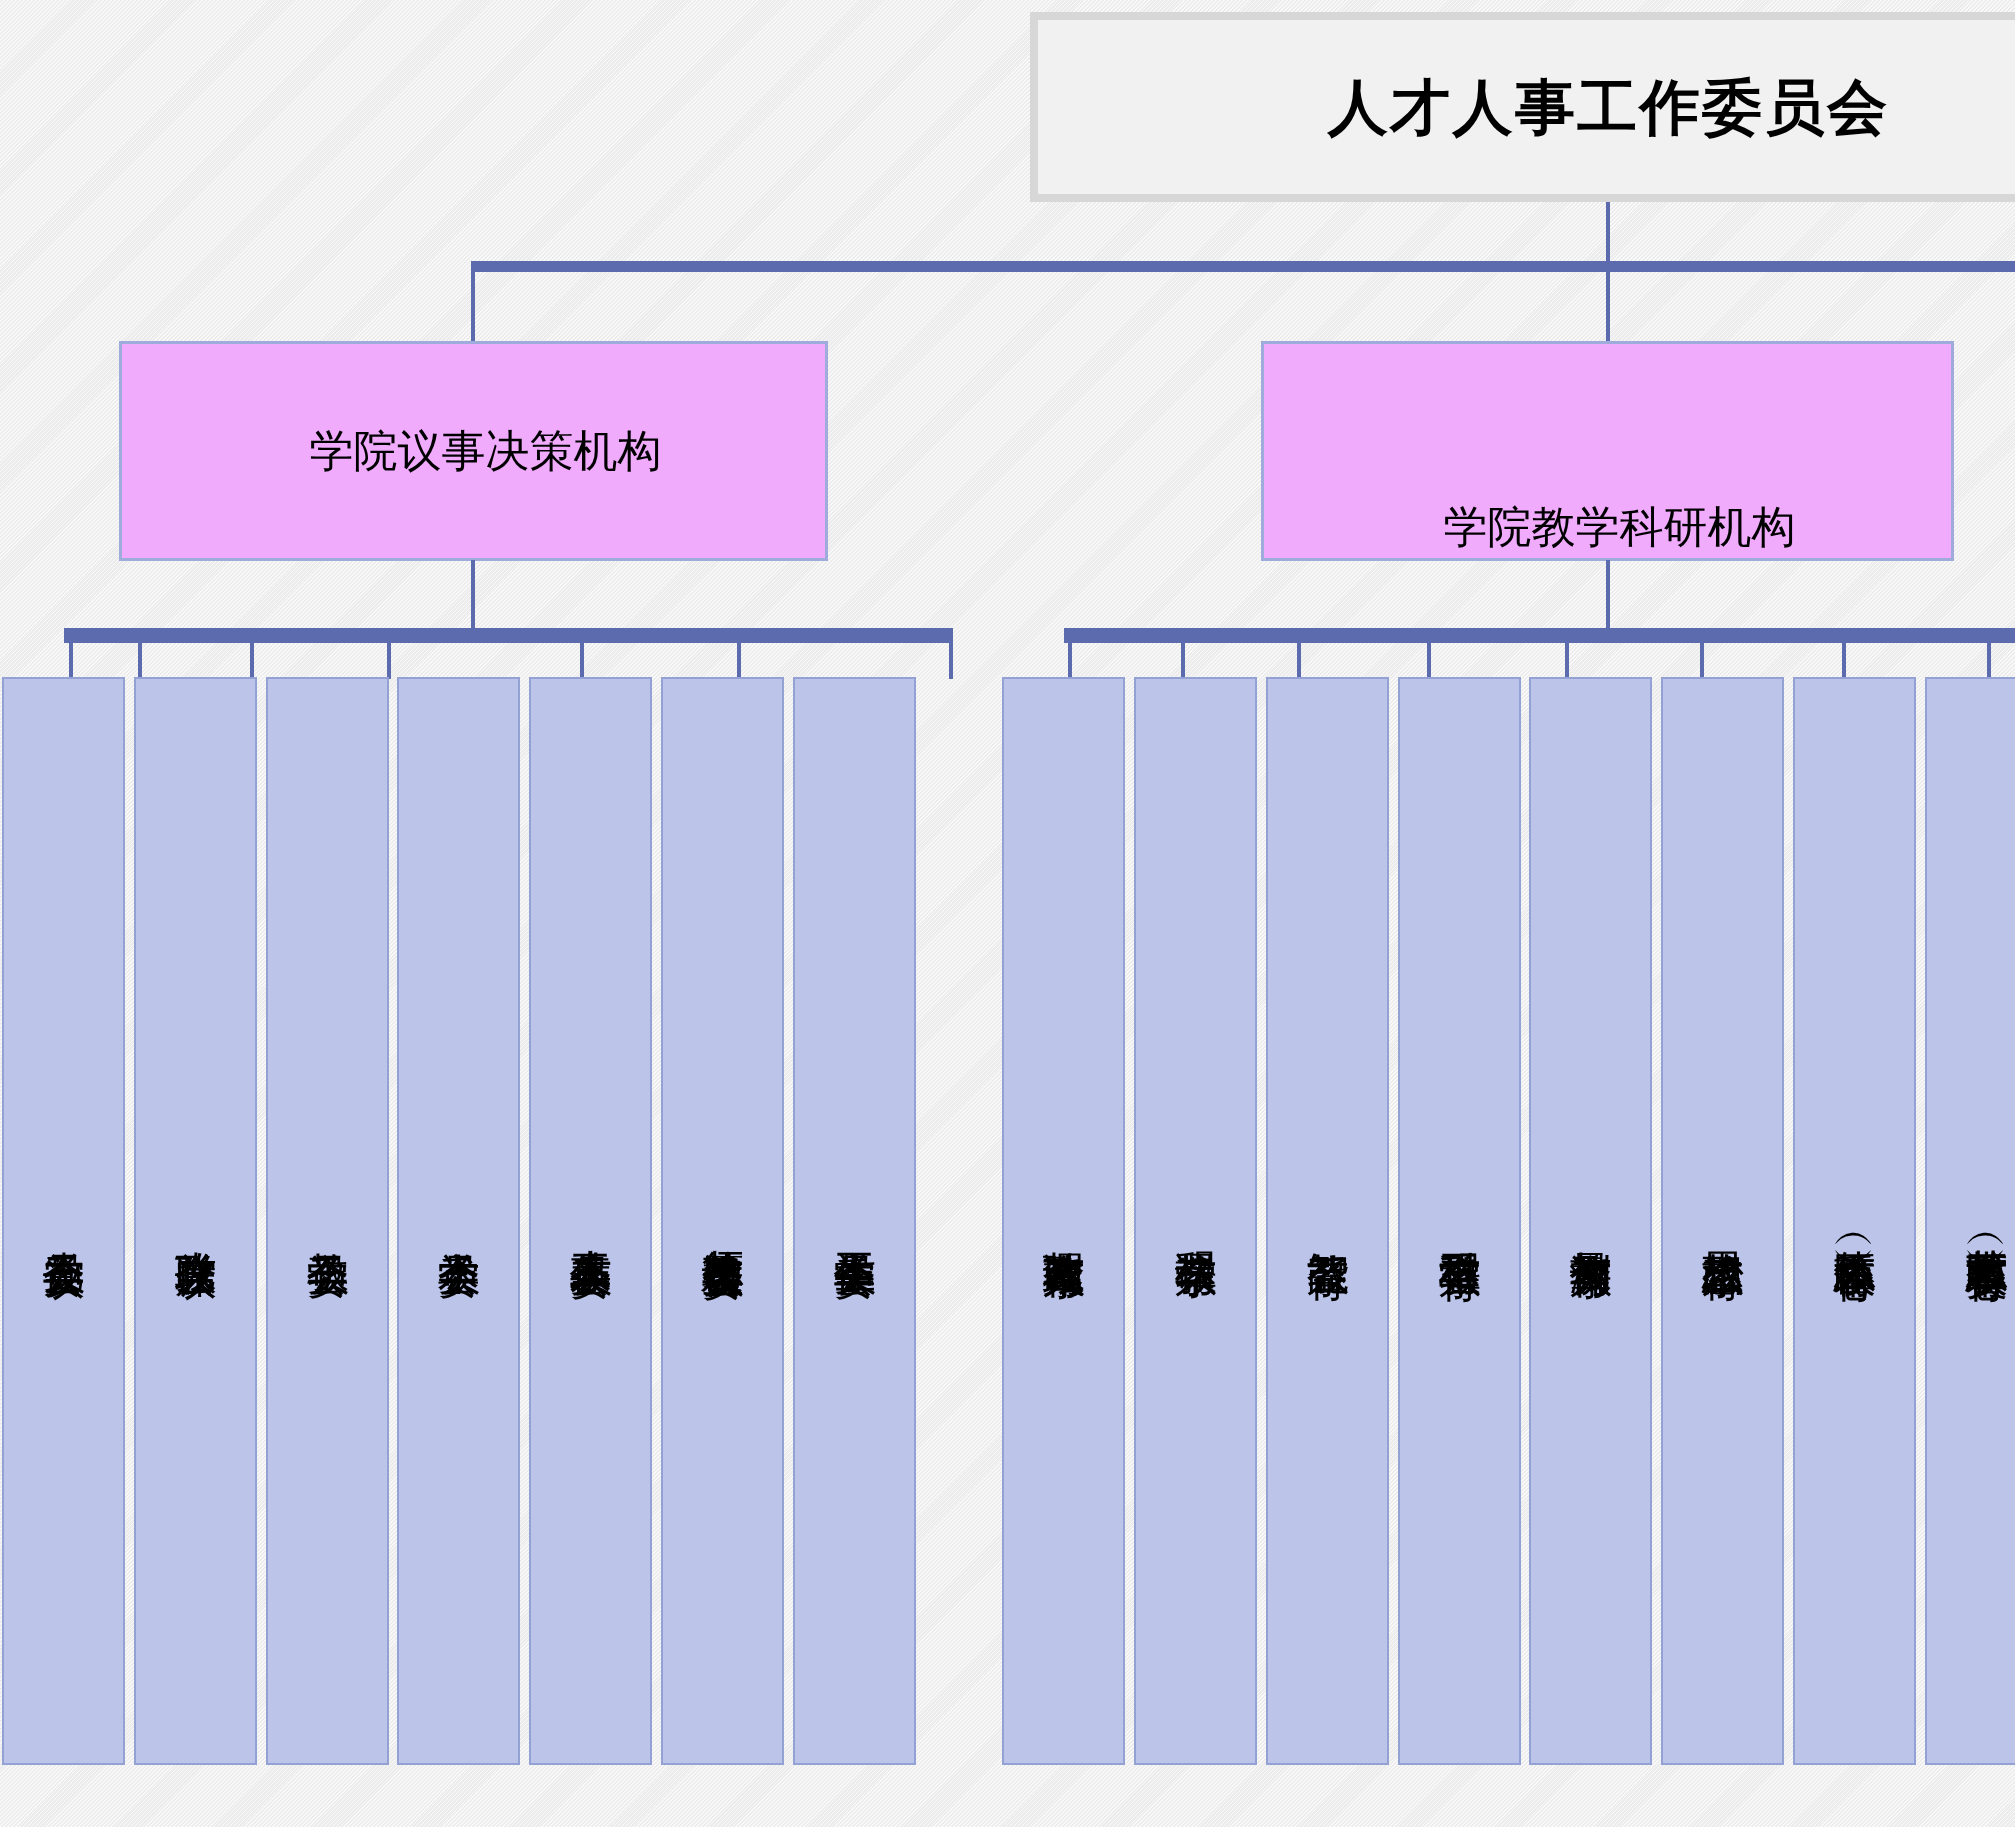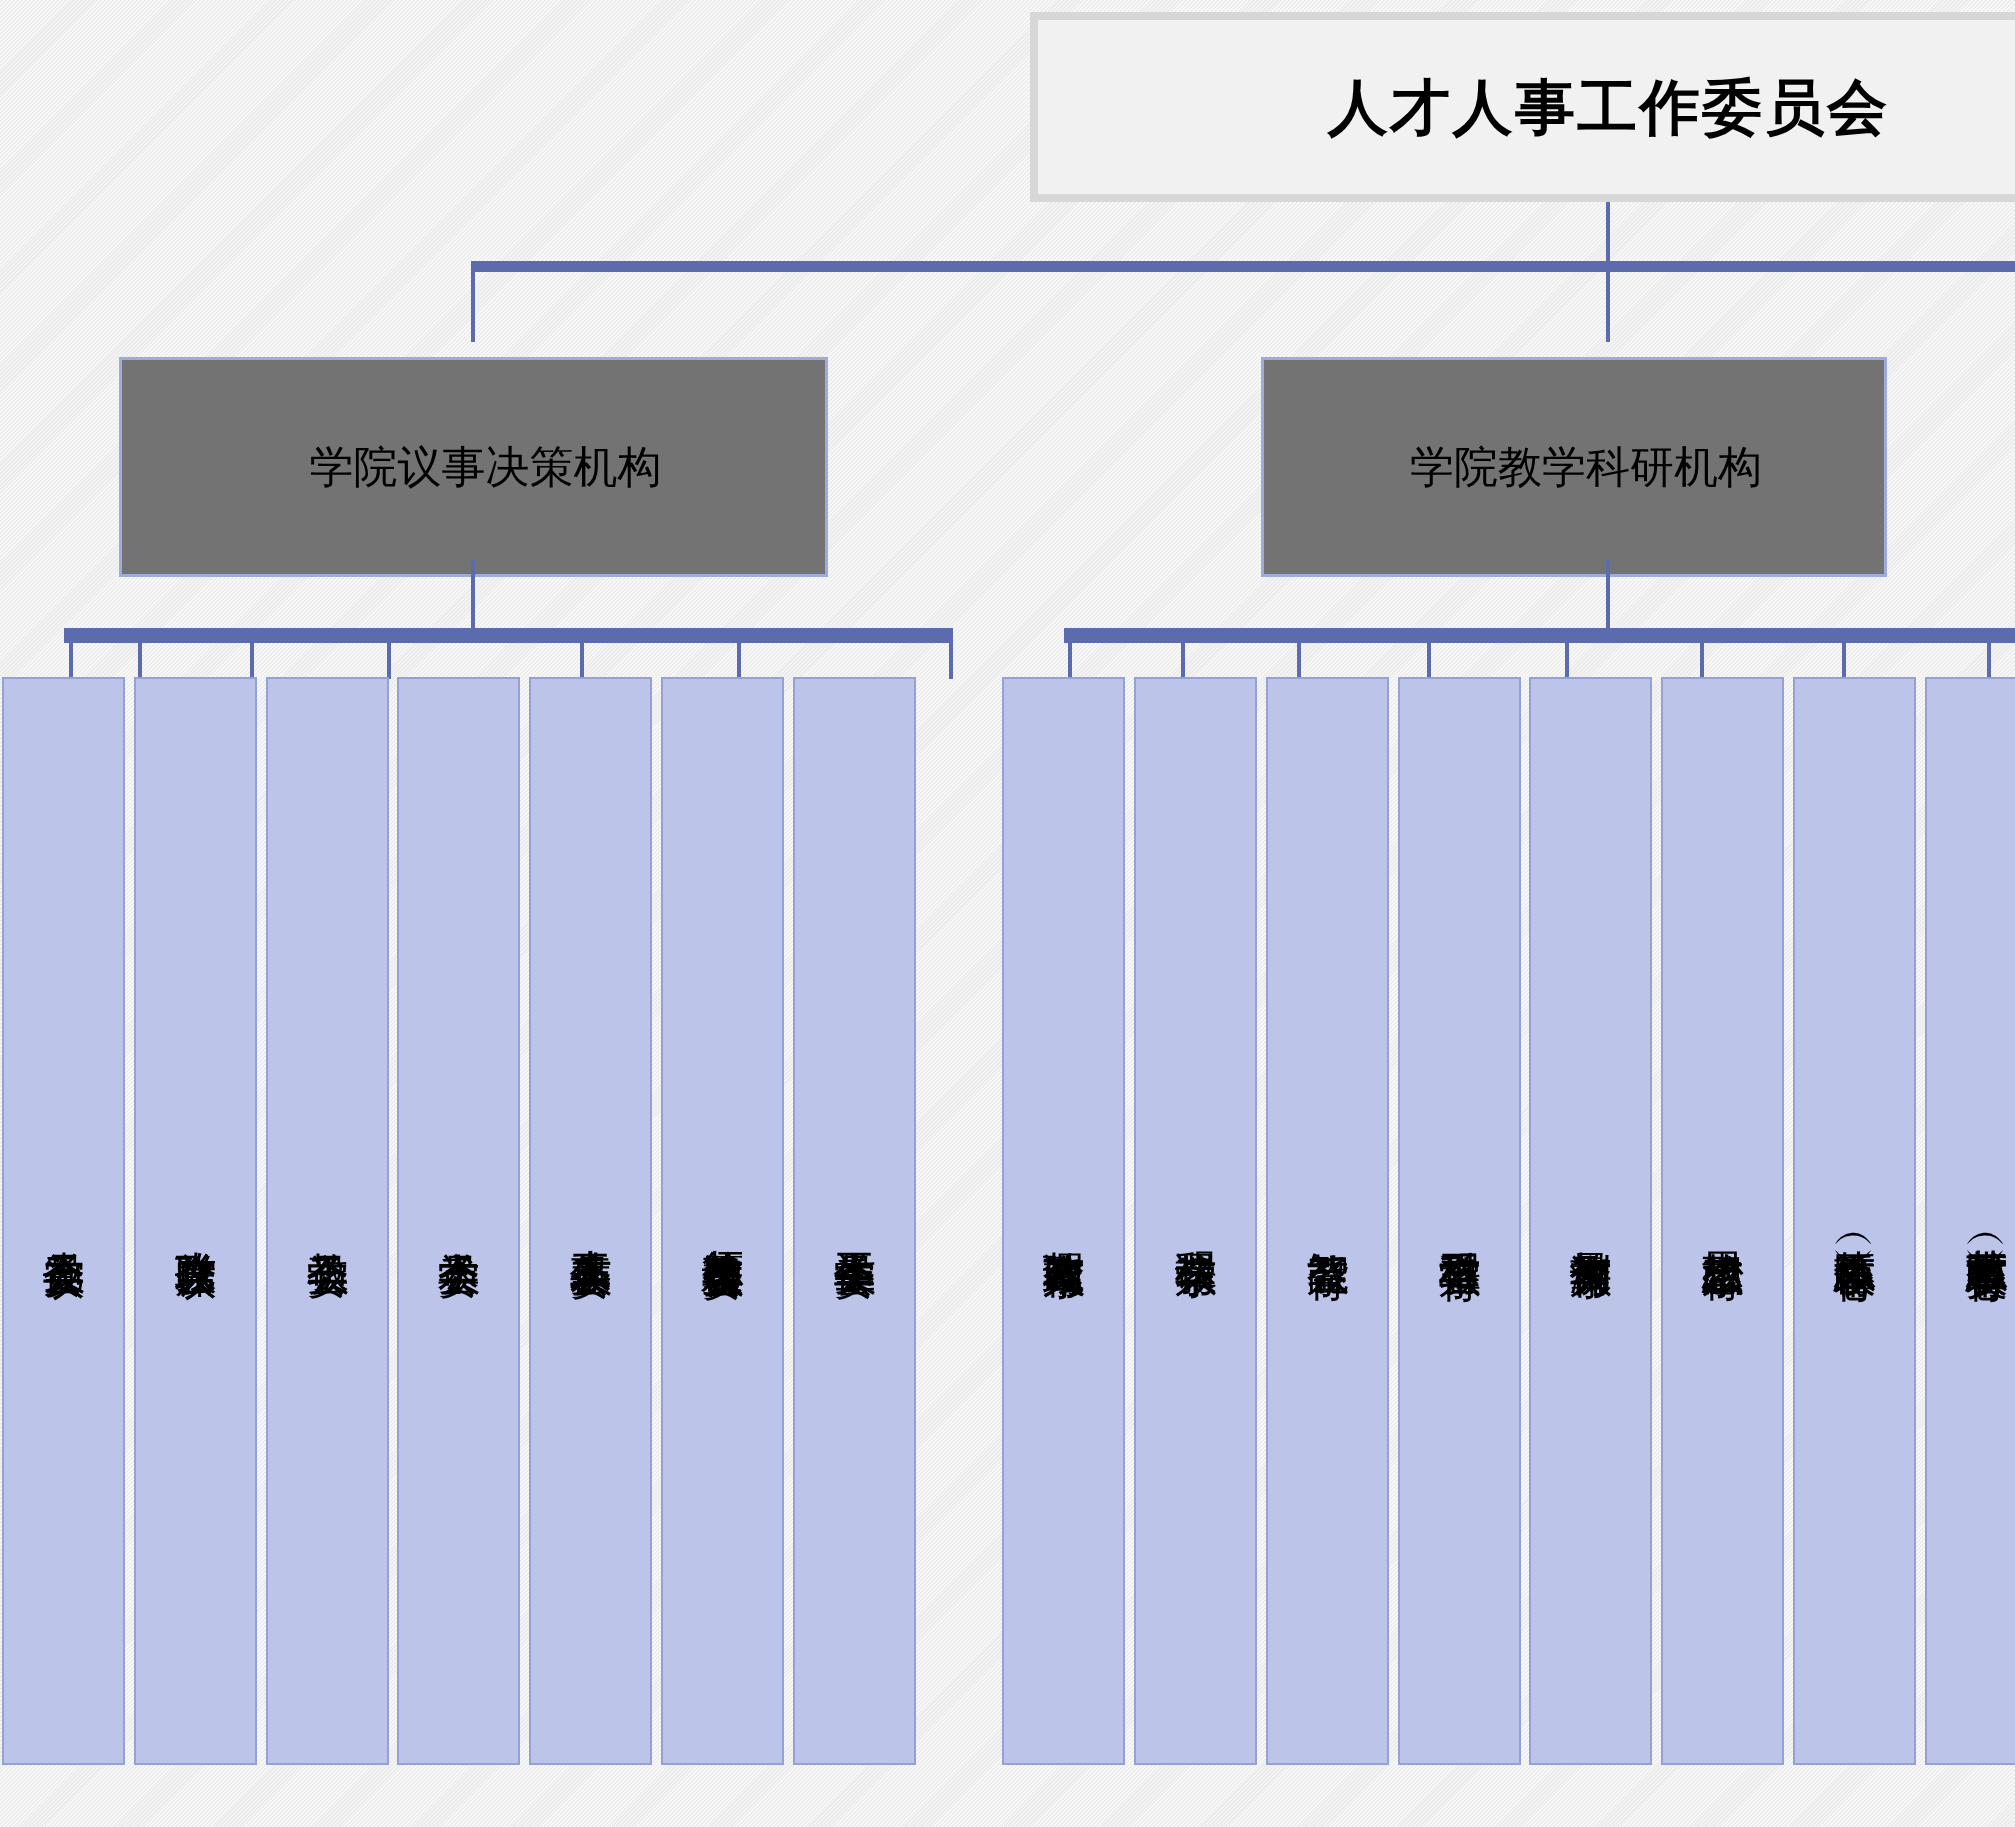--- a/index.html
+++ b/index.html
@@ -50,23 +50,23 @@
     color: #000000;
     letter-spacing: 2.4px;
     line-height: 1.15;
     text-align: center;
     white-space: nowrap;
   }
 
   
   .branch-box {
     position: absolute;
-    top: 357px;
+    top: 341px;
     height: 220px;
-    background: #737373;
+    background: #f0abfc;
     border: 3.6px solid #9fabdb;
     box-sizing: border-box;
     display: flex;
     flex-direction: column;
     align-items: center;
     justify-content: center;
     padding-left: 24px;
   }
   .branch-label {
     font-size: 44px;
@@ -129,21 +129,21 @@
   <div class="conn-bus-top" style="left:471px; top:261px; width:2271px;"></div>
 
   <div class="conn-v" style="left:471px; top:261px; height:81px;"></div>
 
   <div class="conn-v" style="left:1606px; top:261px; height:81px;"></div>
 
   <div class="branch-box" style="left:119px; width:709px;">
     <div class="branch-label">学院议事决策机构</div>
   </div>
 
-  <div class="branch-box" style="left:1261px; width:626px;">
+  <div class="branch-box" style="left:1261px; width:693px;justify-content:flex-end;">
     <div class="branch-label">学院教学科研机构</div>
   </div>
 
   <div class="conn-v" style="left:471px; top:560px; height:73px;"></div>
   <div class="conn-bus" style="left:64px; top:628px; width:889px;"></div>
 
   <div class="conn-v" style="left:1606px; top:560px; height:73px;"></div>
   <div class="conn-bus" style="left:1064px; top:628px; width:1085px;"></div>
 
   <div class="conn-v thin" style="left:69px; top:639px; height:40px;"></div>

